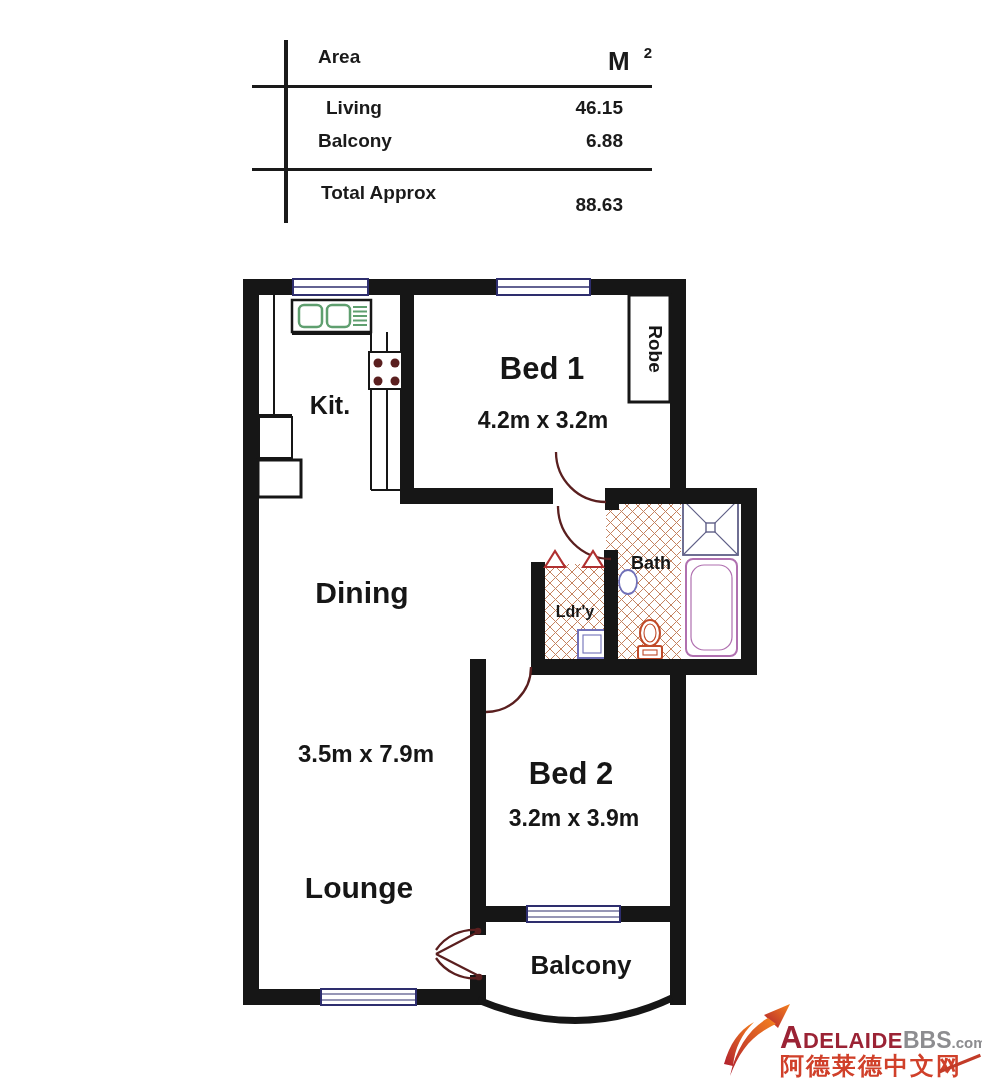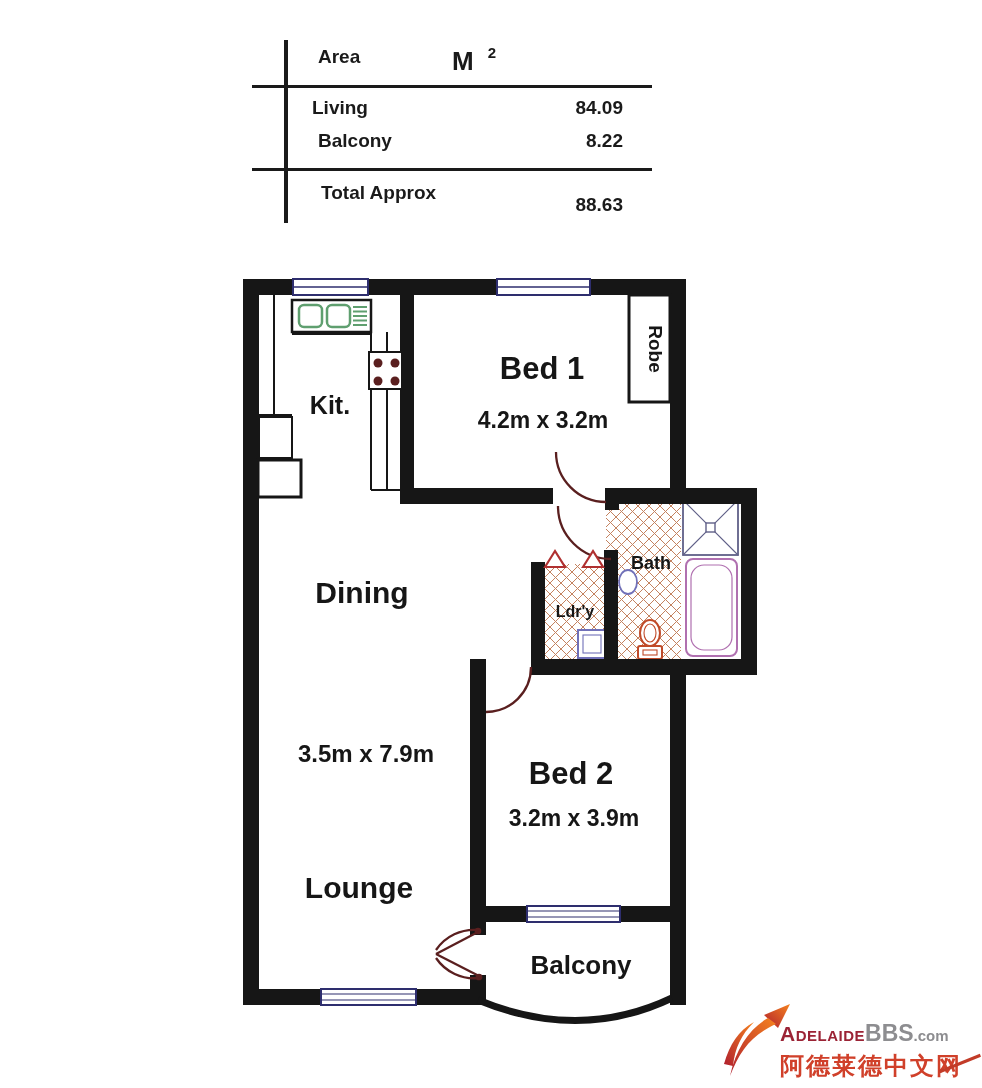--- a/index.html
+++ b/index.html
@@ -4,50 +4,50 @@
 <style>
   html,body{margin:0;padding:0;background:#ffffff;}
   .page{position:relative;width:982px;height:1088px;background:#ffffff;overflow:hidden;
         font-family:"Liberation Sans",sans-serif;}
   
   .tbl-vline{position:absolute;left:284px;top:40px;width:4px;height:183px;background:#1a1a1a;}
   .tbl-hline{position:absolute;left:252px;width:400px;height:3px;background:#1a1a1a;}
   .tbl-hline.h1{top:85px;} .tbl-hline.h2{top:168px;}
   .tbl-text{position:absolute;color:#1a1a1a;font-weight:bold;font-size:19px;white-space:nowrap;}
   .tbl-val{width:173px;left:450px;text-align:right;}
-  .tbl-unit{left:452px;width:200px;font-size:26px;}
+  .tbl-unit{left:452px;width:200px;text-align:right;font-size:26px;}
   .tbl-unit sup{font-size:15px;margin-left:14px;position:relative;top:-2px;}
   
   .plan{position:absolute;left:0;top:0;}
   .plan text{font-family:"Liberation Sans",sans-serif;font-weight:bold;fill:#161616;}
   
   .watermark{position:absolute;left:700px;top:1000px;width:282px;height:88px;}
   .wm-arrow{position:absolute;left:22px;top:4px;}
   .wm-line1{position:absolute;left:80px;top:20px;white-space:nowrap;}
-  .wm-adelaide{font-variant:small-caps;font-weight:bold;font-size:21px;color:#9b2335;letter-spacing:0.5px;}
+  .wm-adelaide{font-variant:small-caps;font-weight:bold;font-size:31px;color:#9b2335;letter-spacing:0.5px;}
   .wm-bbs{font-weight:bold;font-size:23px;color:#8d8d90;}
   .wm-com{font-weight:bold;font-size:15px;color:#8d8d90;}
   .wm-line2{position:absolute;left:80px;top:50px;font-weight:bold;font-size:24px;color:#d0402a;letter-spacing:2px;white-space:nowrap;}
   .wm-slash{position:absolute;left:238px;top:62px;width:44px;height:3px;background:#c23b28;transform:rotate(-22deg);}
 </style>
 </head>
 <body>
 
 <div class="page">
 
   <div>
     <div class="tbl-vline"></div>
     <div class="tbl-hline h1"></div>
     <div class="tbl-hline h2"></div>
     <div class="tbl-text" style="left:318px;top:46px;">Area</div>
     <div class="tbl-text tbl-unit" style="top:46px;"><span>M</span><sup>2</sup></div>
-    <div class="tbl-text" style="left:312px;top:97px;">Living</div>
-    <div class="tbl-text tbl-val" style="top:97px;">84.09</div>
+    <div class="tbl-text" style="left:326px;top:97px;">Living</div>
+    <div class="tbl-text tbl-val" style="top:97px;">46.15</div>
     <div class="tbl-text" style="left:318px;top:130px;">Balcony</div>
-    <div class="tbl-text tbl-val" style="top:130px;">8.22</div>
+    <div class="tbl-text tbl-val" style="top:130px;">6.88</div>
     <div class="tbl-text" style="left:321px;top:182px;">Total Approx</div>
     <div class="tbl-text tbl-val" style="top:194px;">88.63</div>
   </div>
 
   <svg class="plan" width="982" height="1088" viewBox="0 0 982 1088">
     <defs>
       <pattern id="lattice" width="11" height="11" patternUnits="userSpaceOnUse">
         <path d="M0,0 l11,11 M11,0 l-11,11" stroke="#c4825f" stroke-width="1" fill="none"></path>
       </pattern>
     </defs>

